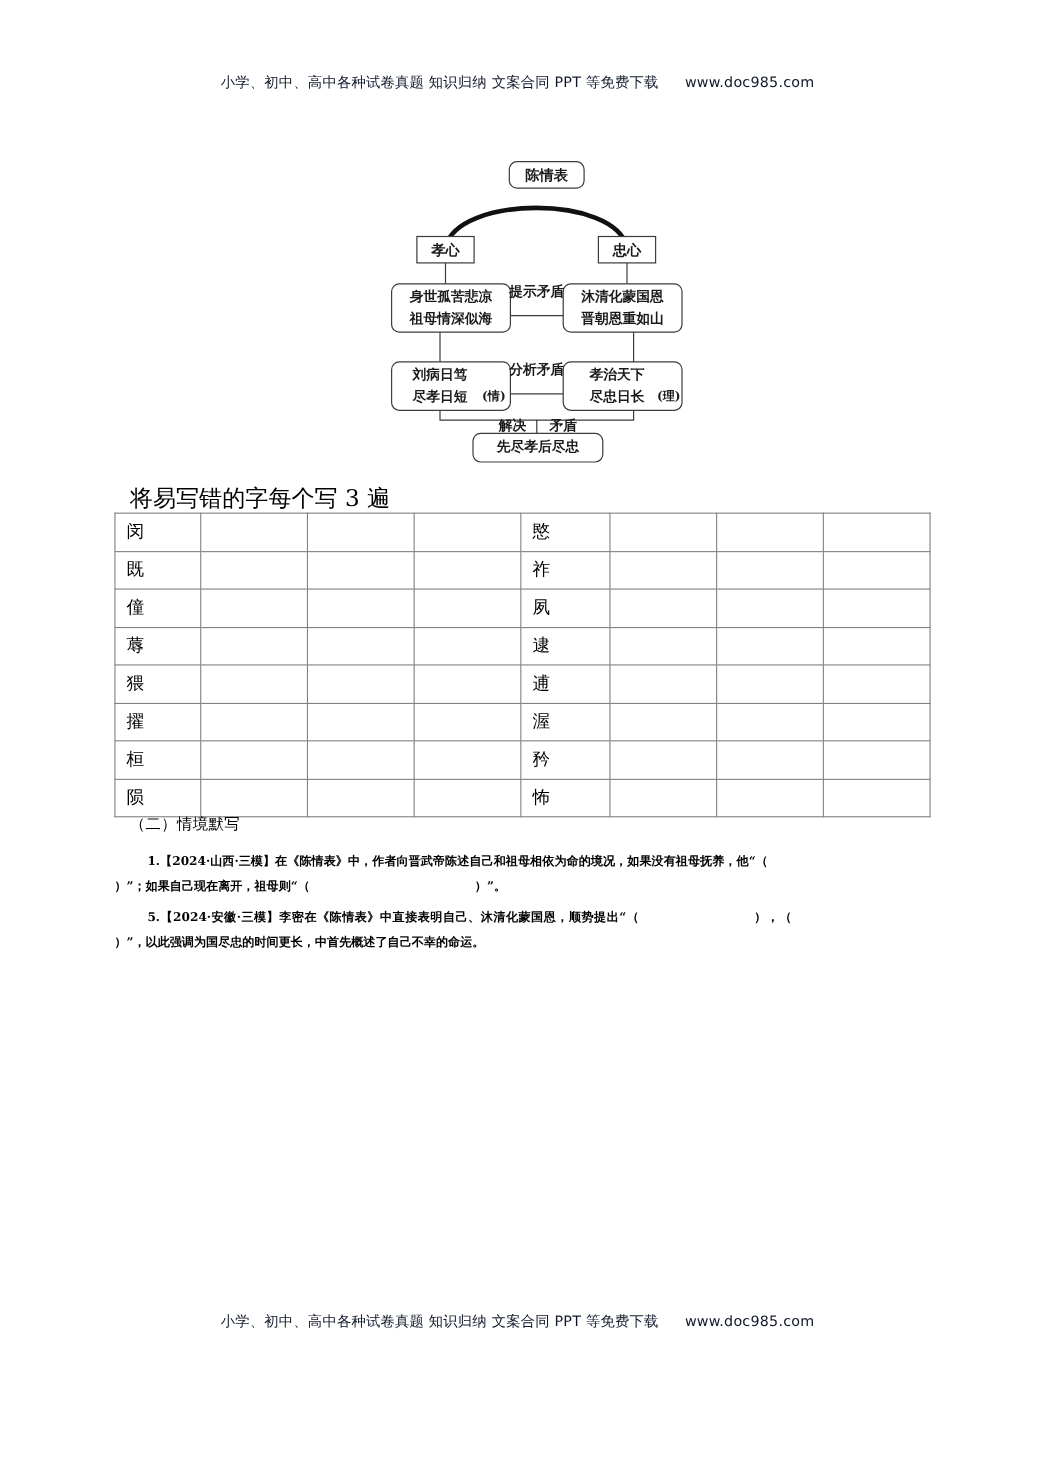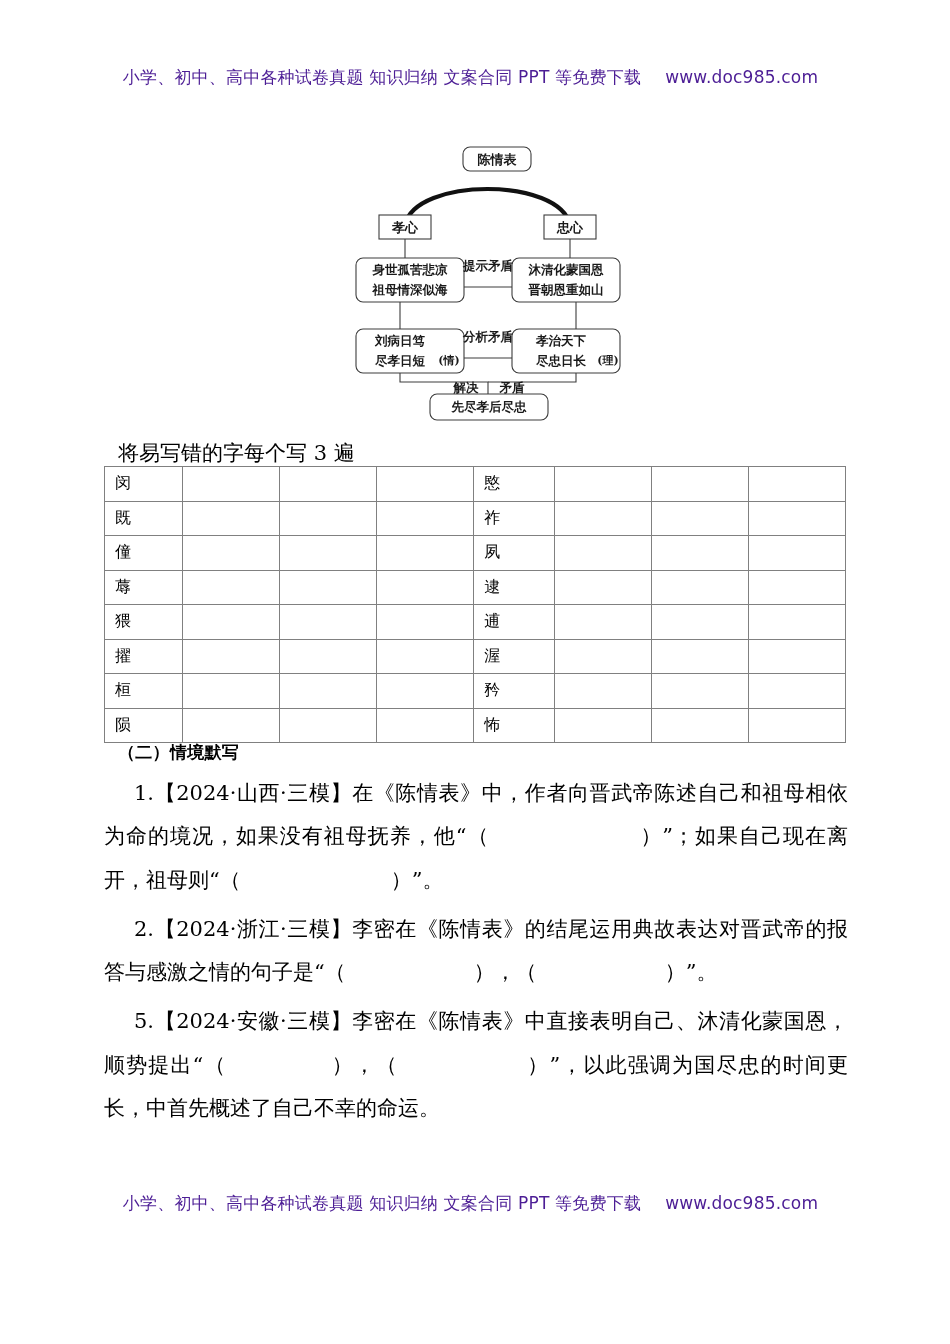--- a/index.html
+++ b/index.html
@@ -18,22 +18,22 @@
     width: 950px; height: 1344px;
     position: relative;
     padding: 0;
   }
 
   
   .running {
     position: absolute;
     left: 0; width: 941px;
     text-align: center;
-    font-size: 17px;
-    color: #4c1d95;
+    font-size: 13px;
+    color: #0f172a;
     letter-spacing: 0.2px;
     font-family: "DejaVu Sans", "Liberation Sans", sans-serif;
   }
   .running .rtext { display: inline-block; }
   .running .url {
     display: inline-block;
     margin-left: 24px;
     font-family: "DejaVu Sans", "Liberation Sans", sans-serif;
   }
   #doc-header { top: 66px; }
@@ -92,38 +92,39 @@
     font-family: "DejaVu Serif", "Liberation Serif", serif;
   }
   td.c-char { width: 60px; }
   td.c-blank { width: 75px; }
   td.c-char2 { width: 62px; }
 
   
   .sec-heading {
     position: absolute;
     left: 118px; top: 741px;
-    font-size: 17px;
-    font-weight: bold;
+    font-size: 14px;
+    font-weight: normal;
     letter-spacing: 0.3px;
   }
 
   
   .questions {
     position: absolute;
     left: 104px; top: 772px;
     width: 744px;
   }
   .q {
-    font-size: 21px;
+    font-size: 11px;
     line-height: 2.06;
     text-align: justify;
     text-justify: inter-ideograph;
     text-indent: 30px;
     margin: 0 0 6px 0;
+    font-weight: bold;
   }
   .blank-md { display: inline-block; width: 104px; }
   .blank-lg { display: inline-block; width: 128px; }
   .blank-xl { display: inline-block; width: 150px; }
 </style>
 </head>
 <body>
 
 <div class="page">
 
@@ -272,21 +273,20 @@
       </tr>
     </tbody>
   </table>
 
   <div class="sec-heading">（二）情境默写</div>
 
   <div class="questions">
 
     <p class="q"><span>1.</span><span>【2024·山西·三模】</span><span>在《陈情表》中，作者向晋武帝陈述自己和祖母相依为命的境况，如果没有祖母抚养，他“（</span><span class="blank-xl"></span><span>）”；如果自己现在离开，祖母则“（</span><span class="blank-xl"></span><span>）”。</span></p>
 
-    <p class="q"><span>2.</span><span>【2024·浙江·三模】</span><span>李密在《陈情表》的结尾运用典故表达对晋武帝的报答与感激之情的句子是“（</span><span class="blank-lg"></span><span>），（</span><span class="blank-lg"></span><span>）”。</span></p>
 
 
 
     <p class="q"><span>5.</span><span>【2024·安徽·三模】</span><span>李密在《陈情表》中直接表明自己、沐清化蒙国恩，顺势提出“（</span><span class="blank-md"></span><span>），（</span><span class="blank-lg"></span><span>）”，以此强调为国尽忠的时间更长，中首先概述了自己不幸的命运。</span></p>
 
   </div>
 
   <div class="running" id="doc-footer">
     <span class="rtext">小学、初中、高中各种试卷真题 知识归纳 文案合同 PPT 等免费下载</span><span class="url">www.doc985.com</span>
   </div>

